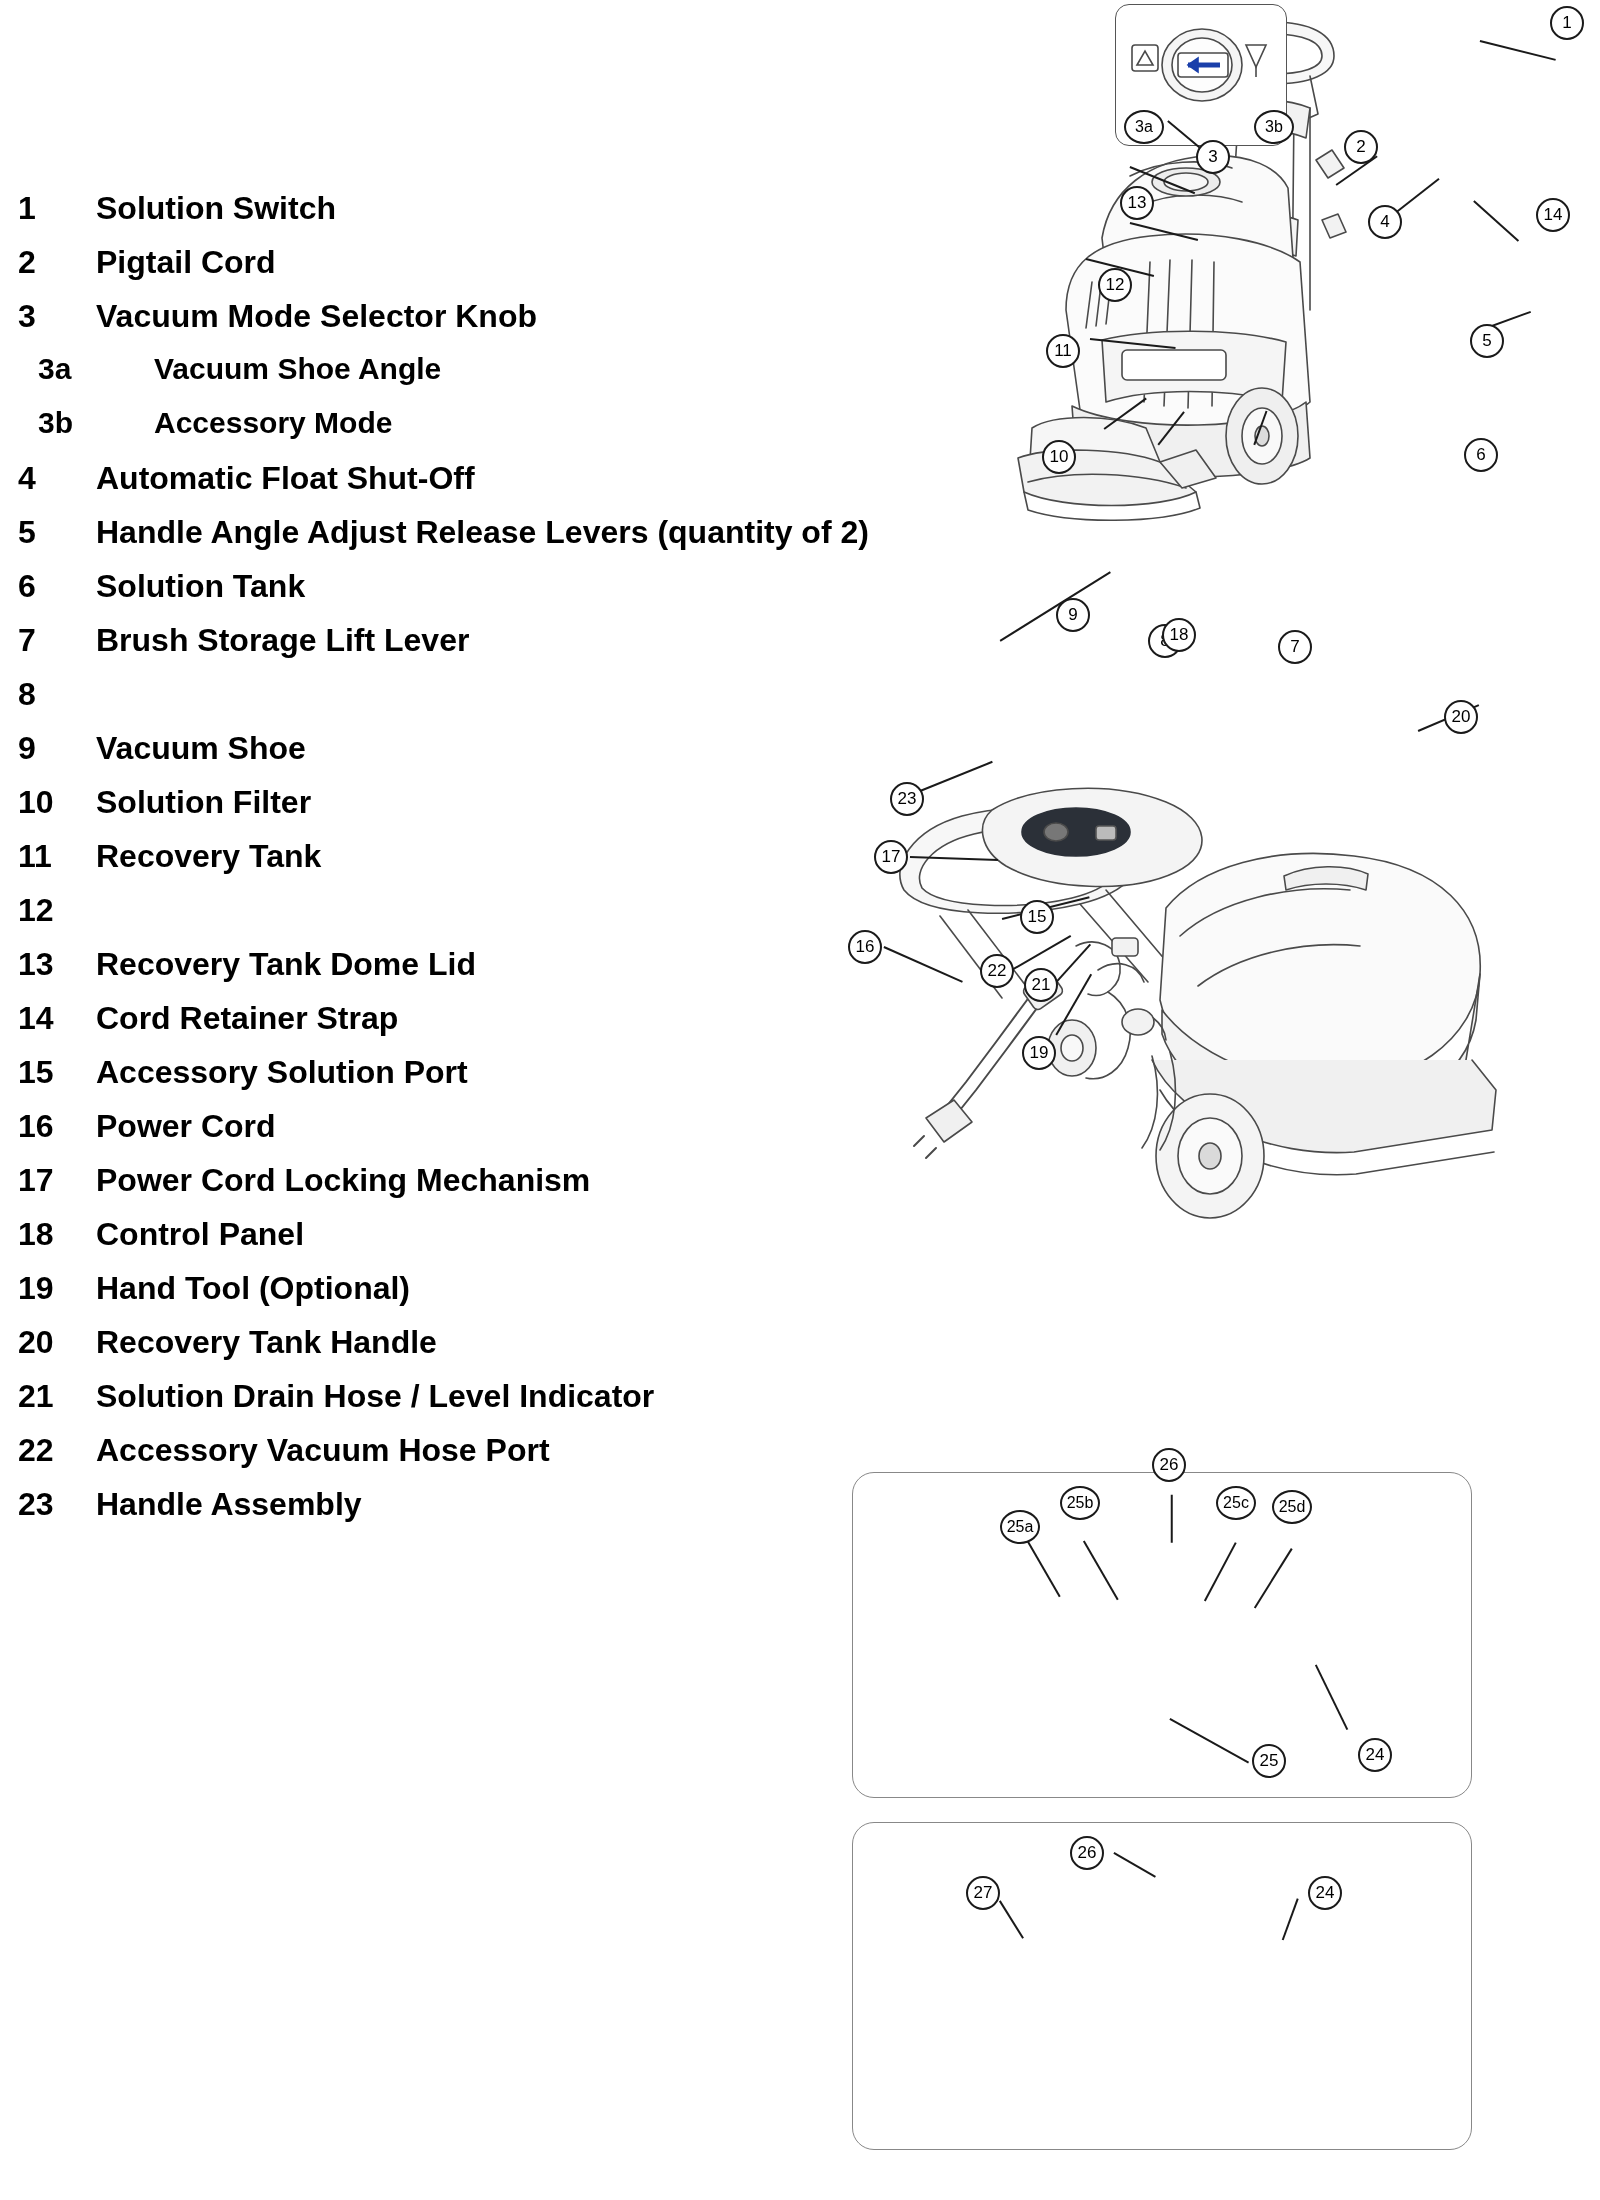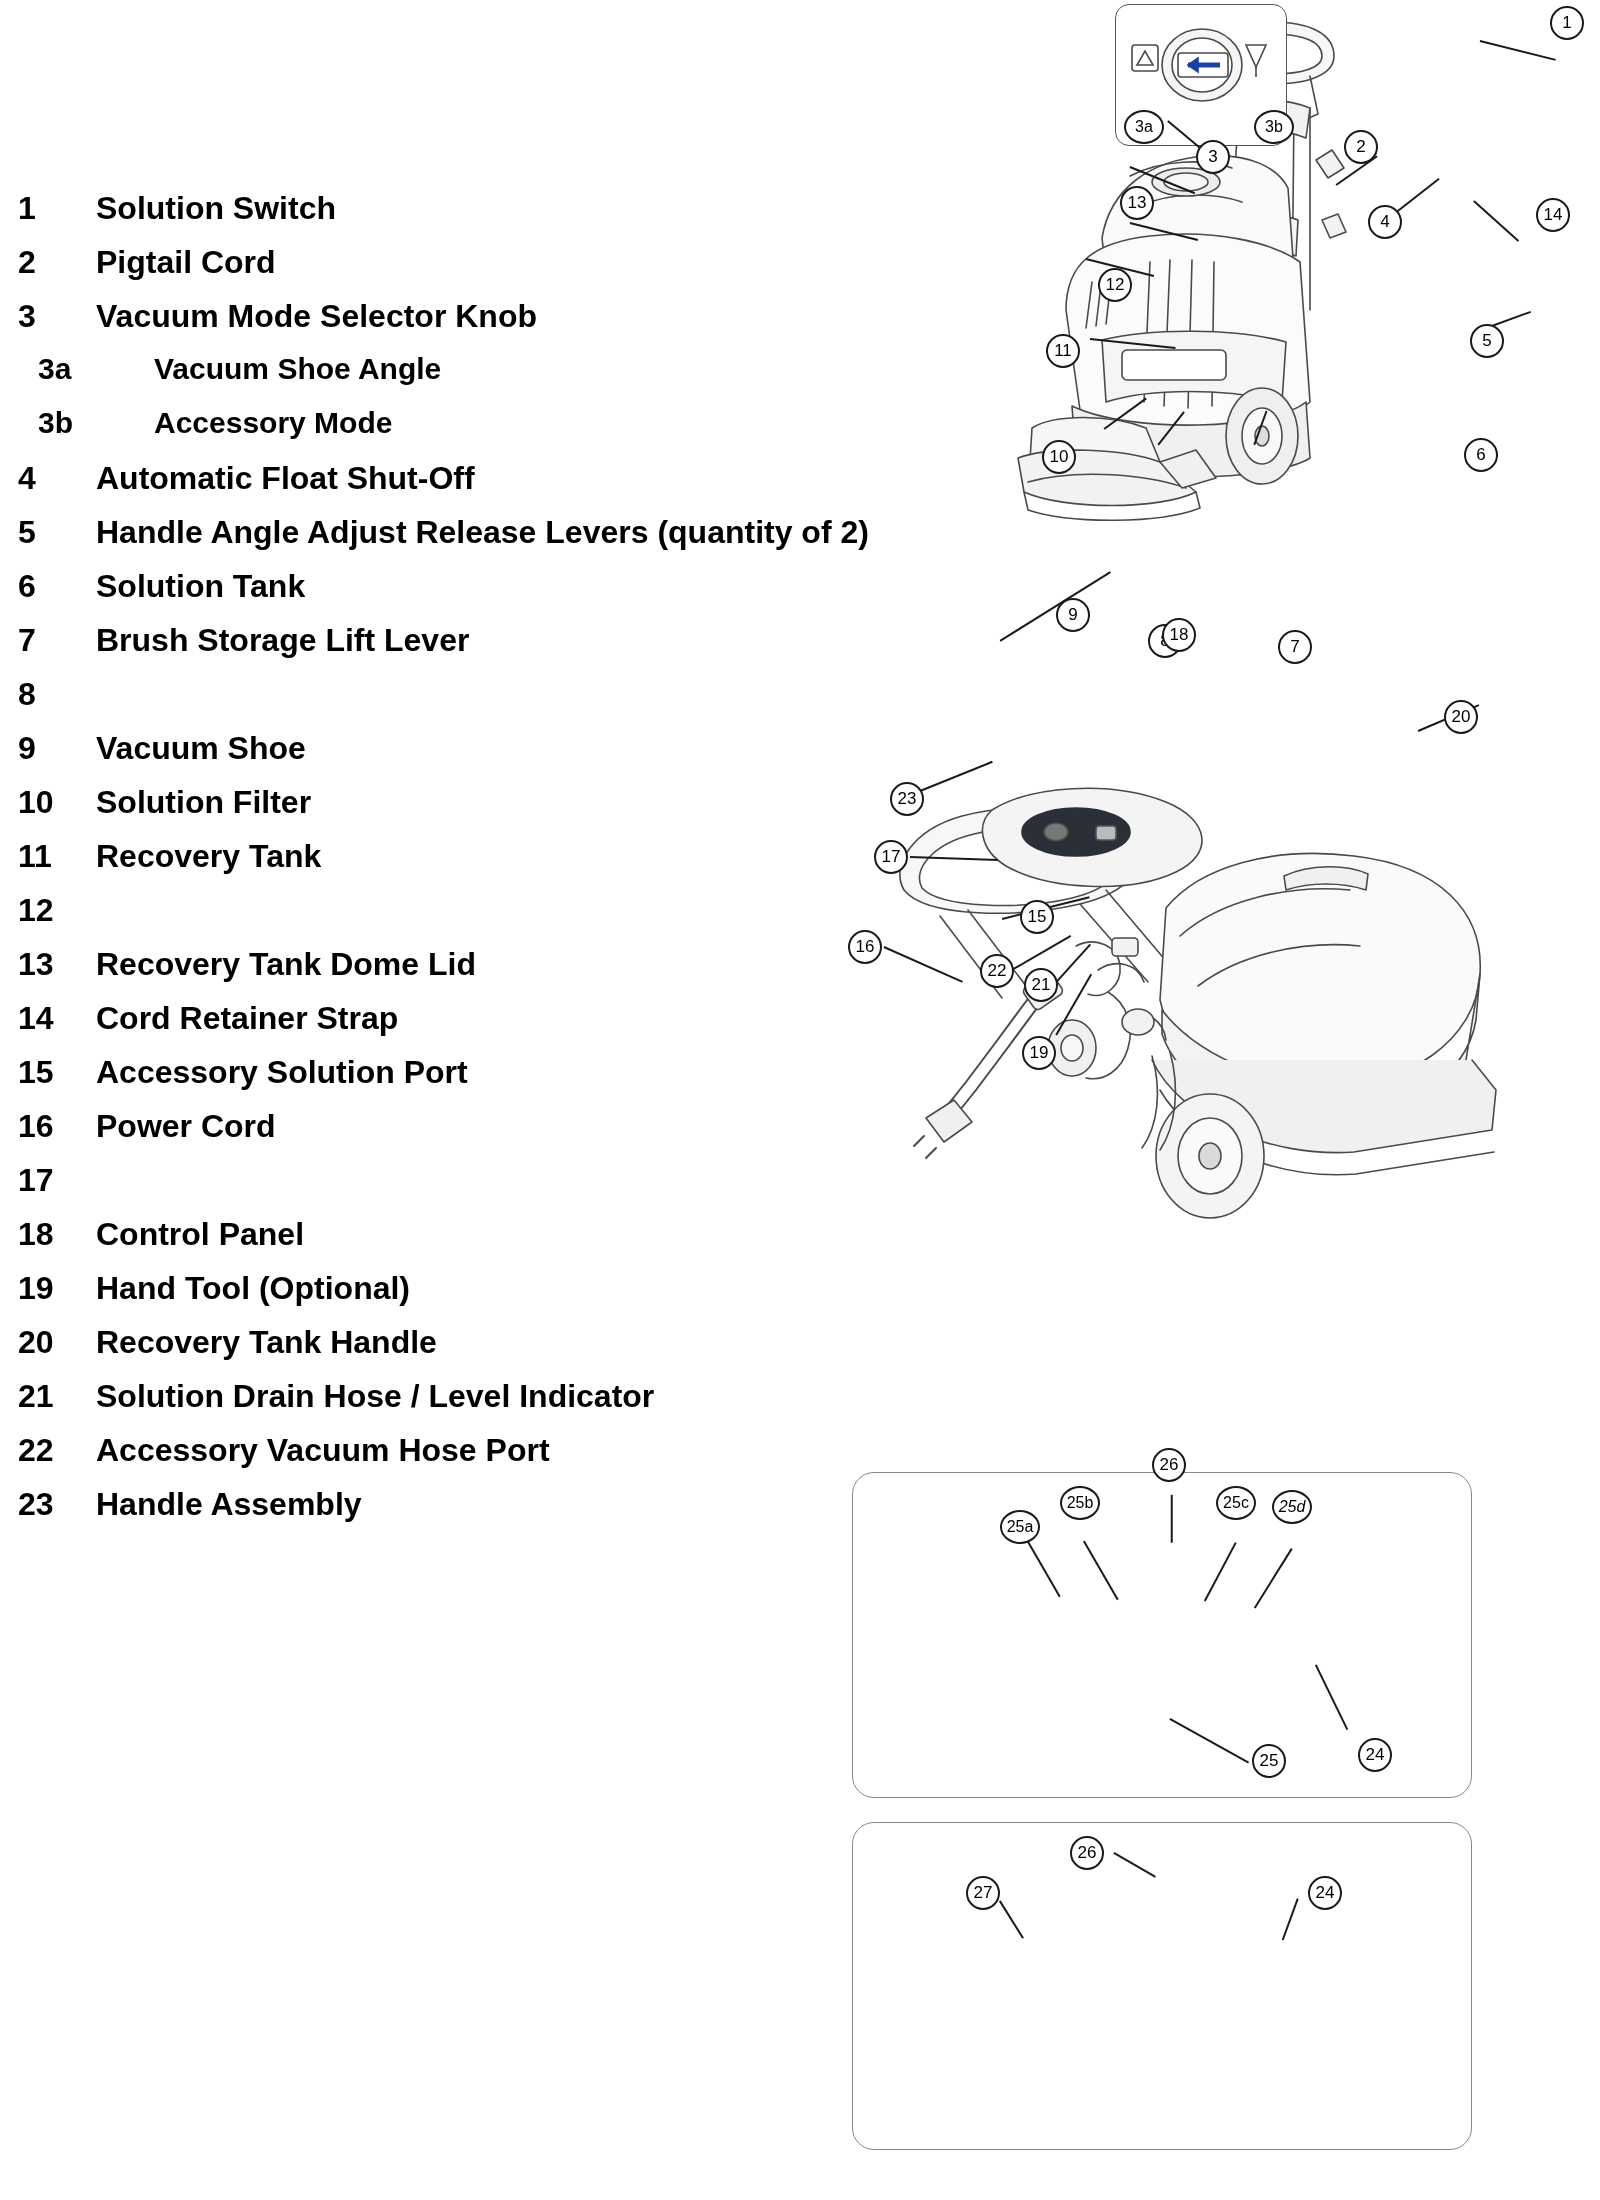--- a/index.html
+++ b/index.html
@@ -185,20 +185,21 @@
     <div class="part-row">
       <div class="part-num">15</div>
       <div class="part-label">Accessory Solution Port</div>
     </div>
     <div class="part-row">
       <div class="part-num">16</div>
       <div class="part-label">Power Cord</div>
     </div>
     <div class="part-row">
       <div class="part-num">17</div>
+      <div class="part-label">Power Cord Locking Mechanism</div>
     </div>
     <div class="part-row">
       <div class="part-num">18</div>
       <div class="part-label">Control Panel</div>
     </div>
     <div class="part-row">
       <div class="part-num">19</div>
       <div class="part-label">Hand Tool (Optional)</div>
     </div>
     <div class="part-row">
@@ -481,21 +482,21 @@
   <div class="leader" style="left:1084px; top:1540px; width:68px; transform:rotate(60deg);"></div>
   <div class="leader" style="left:1172px; top:1494px; width:48px; transform:rotate(90deg);"></div>
   <div class="leader" style="left:1236px; top:1542px; width:66px; transform:rotate(118deg);"></div>
   <div class="leader" style="left:1292px; top:1548px; width:70px; transform:rotate(122deg);"></div>
   <div class="leader" style="left:1170px; top:1718px; width:90px; transform:rotate(29deg);"></div>
   <div class="leader" style="left:1316px; top:1664px; width:72px; transform:rotate(64deg);"></div>
 
   <div class="callout c3" style="left:1000px; top:1510px;">25a</div>
   <div class="callout c3" style="left:1060px; top:1486px;">25b</div>
   <div class="callout c3" style="left:1216px; top:1486px;">25c</div>
-  <div class="callout c3" style="left:1272px; top:1490px;font-style:italic;">25d</div>
+  <div class="callout c3" style="left:1272px; top:1490px;">25d</div>
   <div class="callout c2" style="left:1152px; top:1448px;">26</div>
   <div class="callout c2" style="left:1252px; top:1744px;">25</div>
   <div class="callout c2" style="left:1358px; top:1738px;">24</div>
 
   <div class="panel-box" style="left:852px; top:1822px; width:620px; height:328px;">
   </div>
   <div class="panel-title" style="left:888px; top:1856px;">ST</div>
 
   <div class="fig" style="left:860px; top:1900px; width:600px; height:230px;">
     <svg width="600" height="230" viewBox="0 0 600 230">

